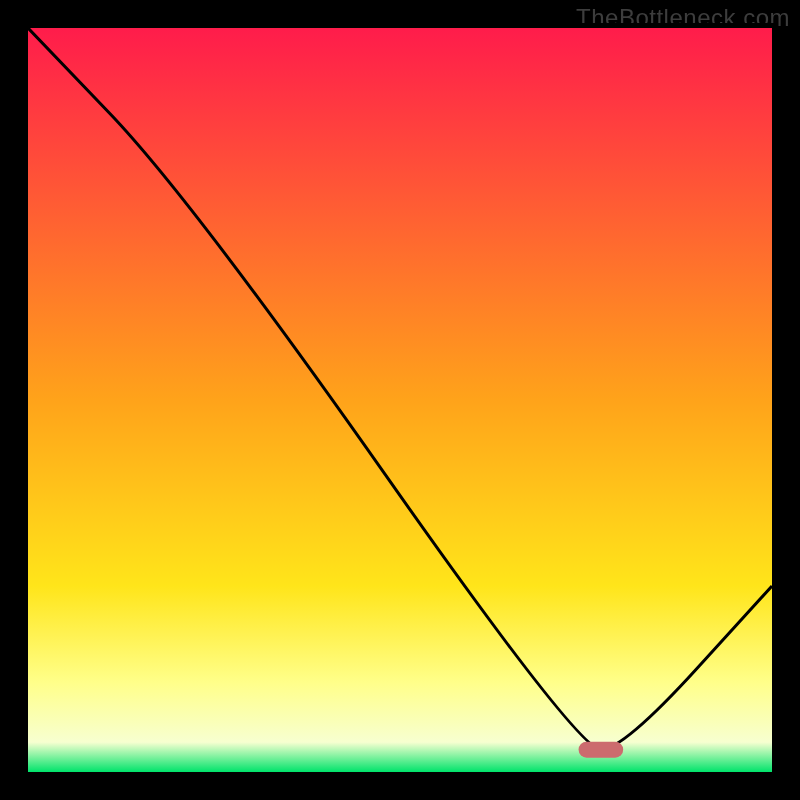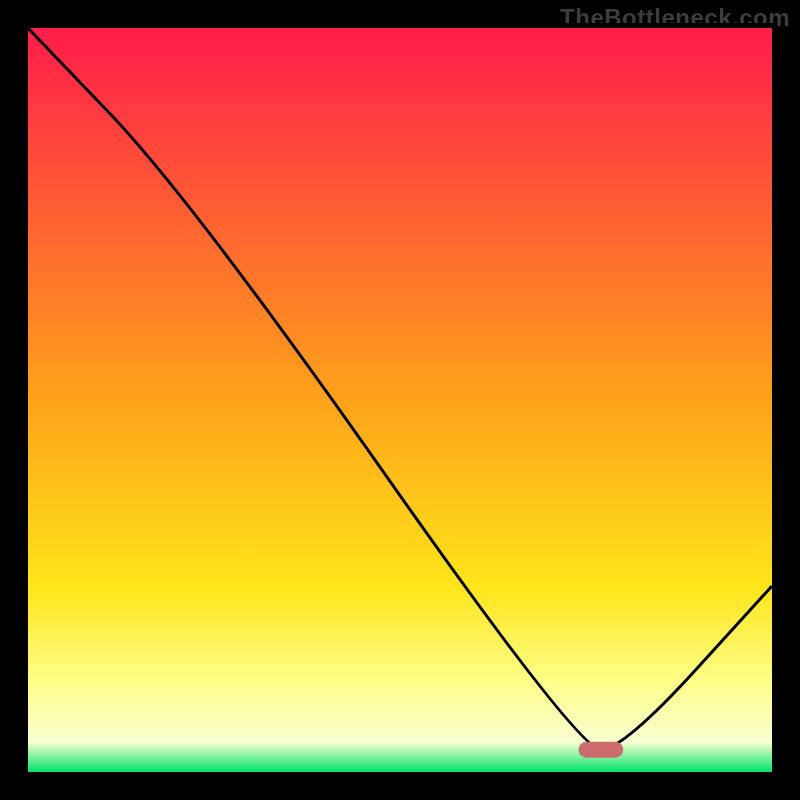--- a/index.html
+++ b/index.html
@@ -15,21 +15,21 @@
     height: 800px;
     background: #000;
     position: relative;
   }
   .watermark {
     position: absolute;
     top: 4px;
     right: 10px;
     color: #3d3d3d;
     font-size: 24px;
-    font-weight: bold;
+    font-weight: normal;
     letter-spacing: 0.5px;
   }
   .plot {
     position: absolute;
     left: 28px;
     top: 28px;
     width: 744px;
     height: 744px;
     outline: 5px solid #000;
   }

